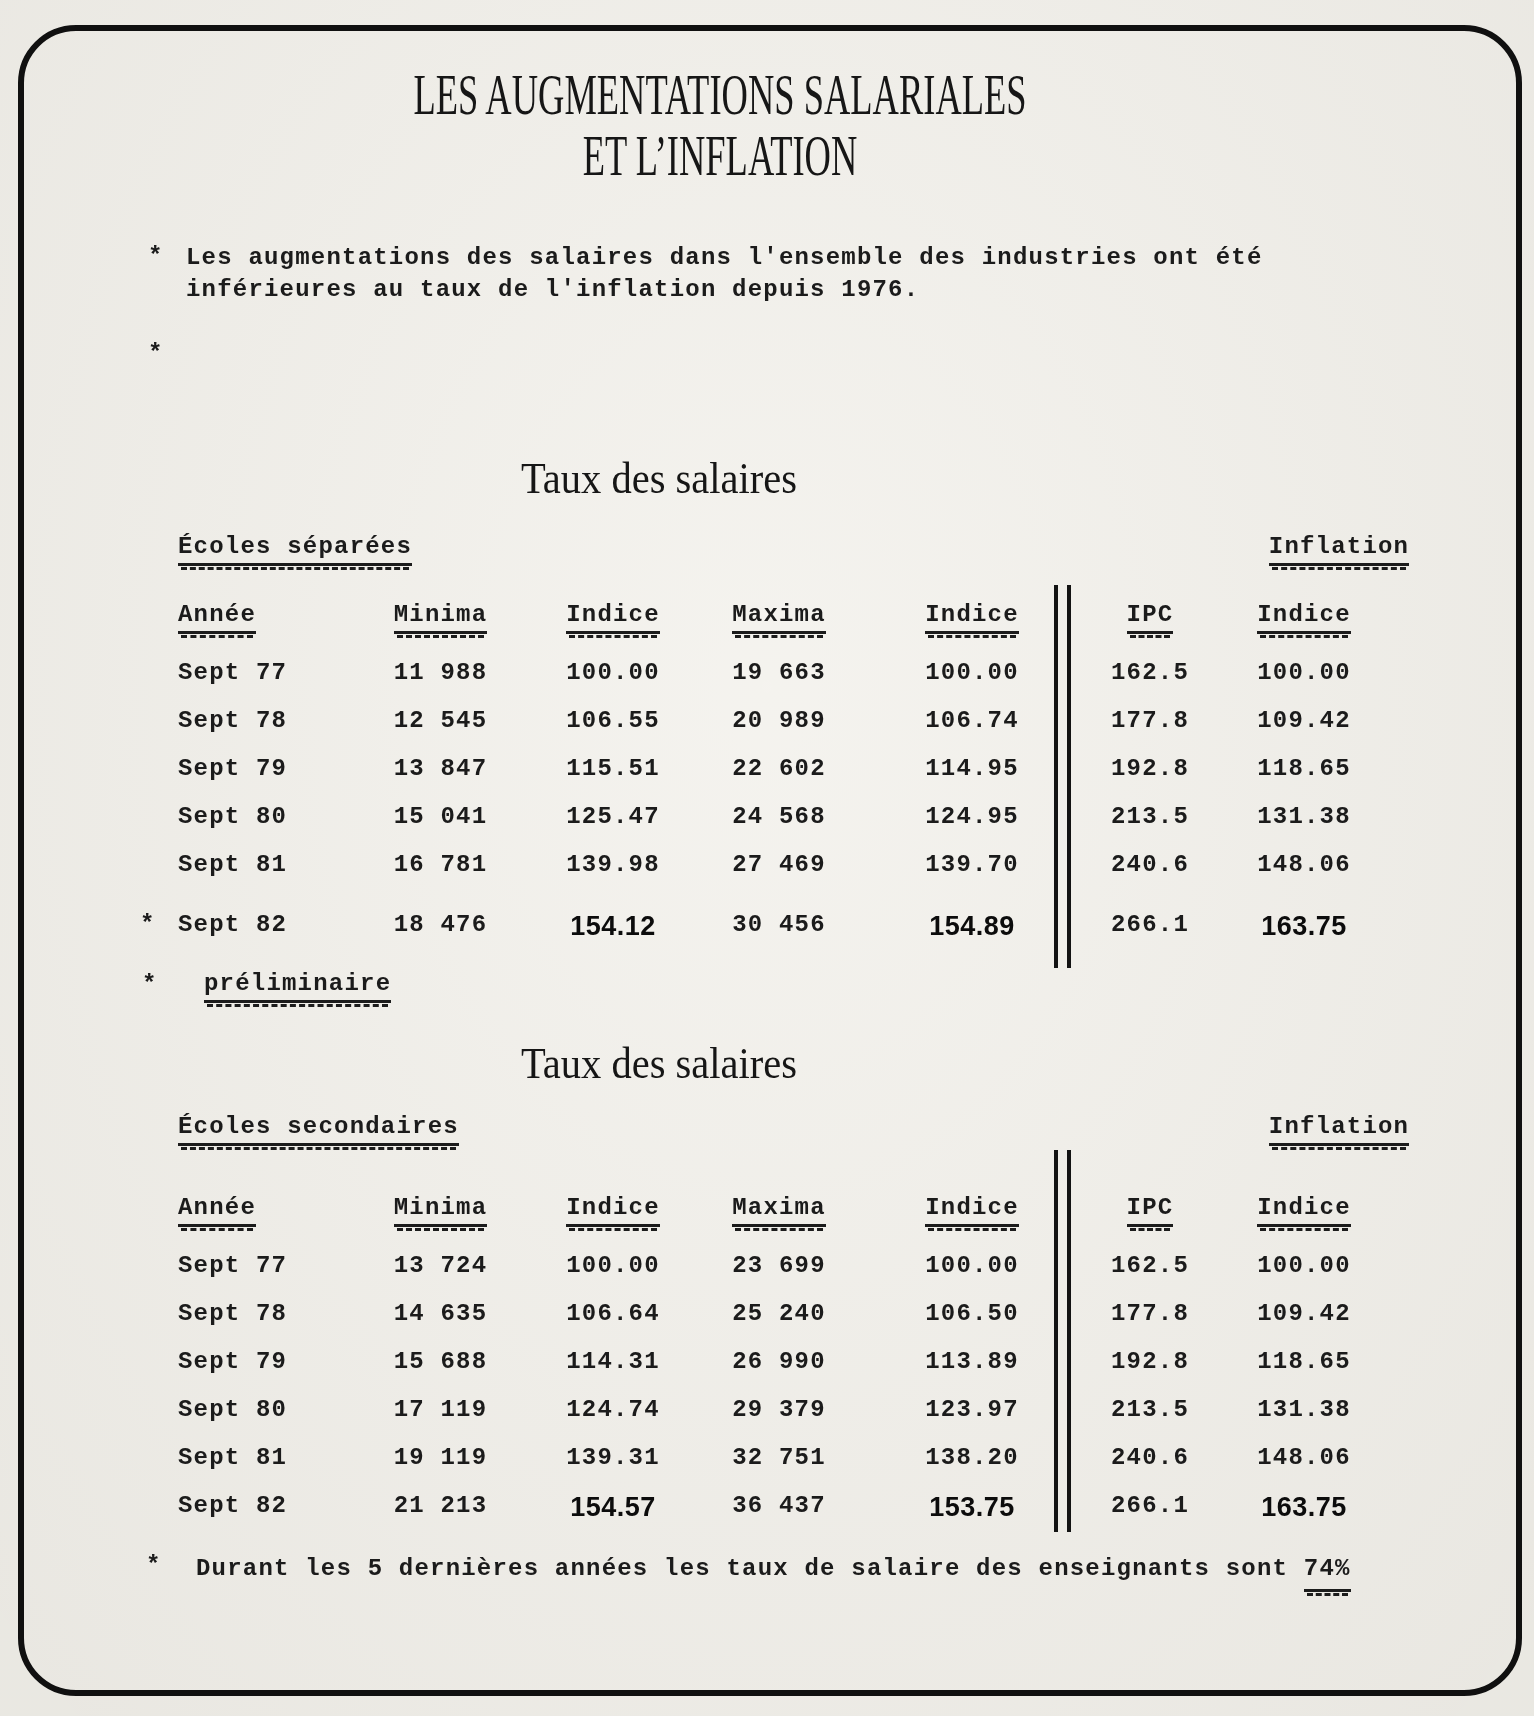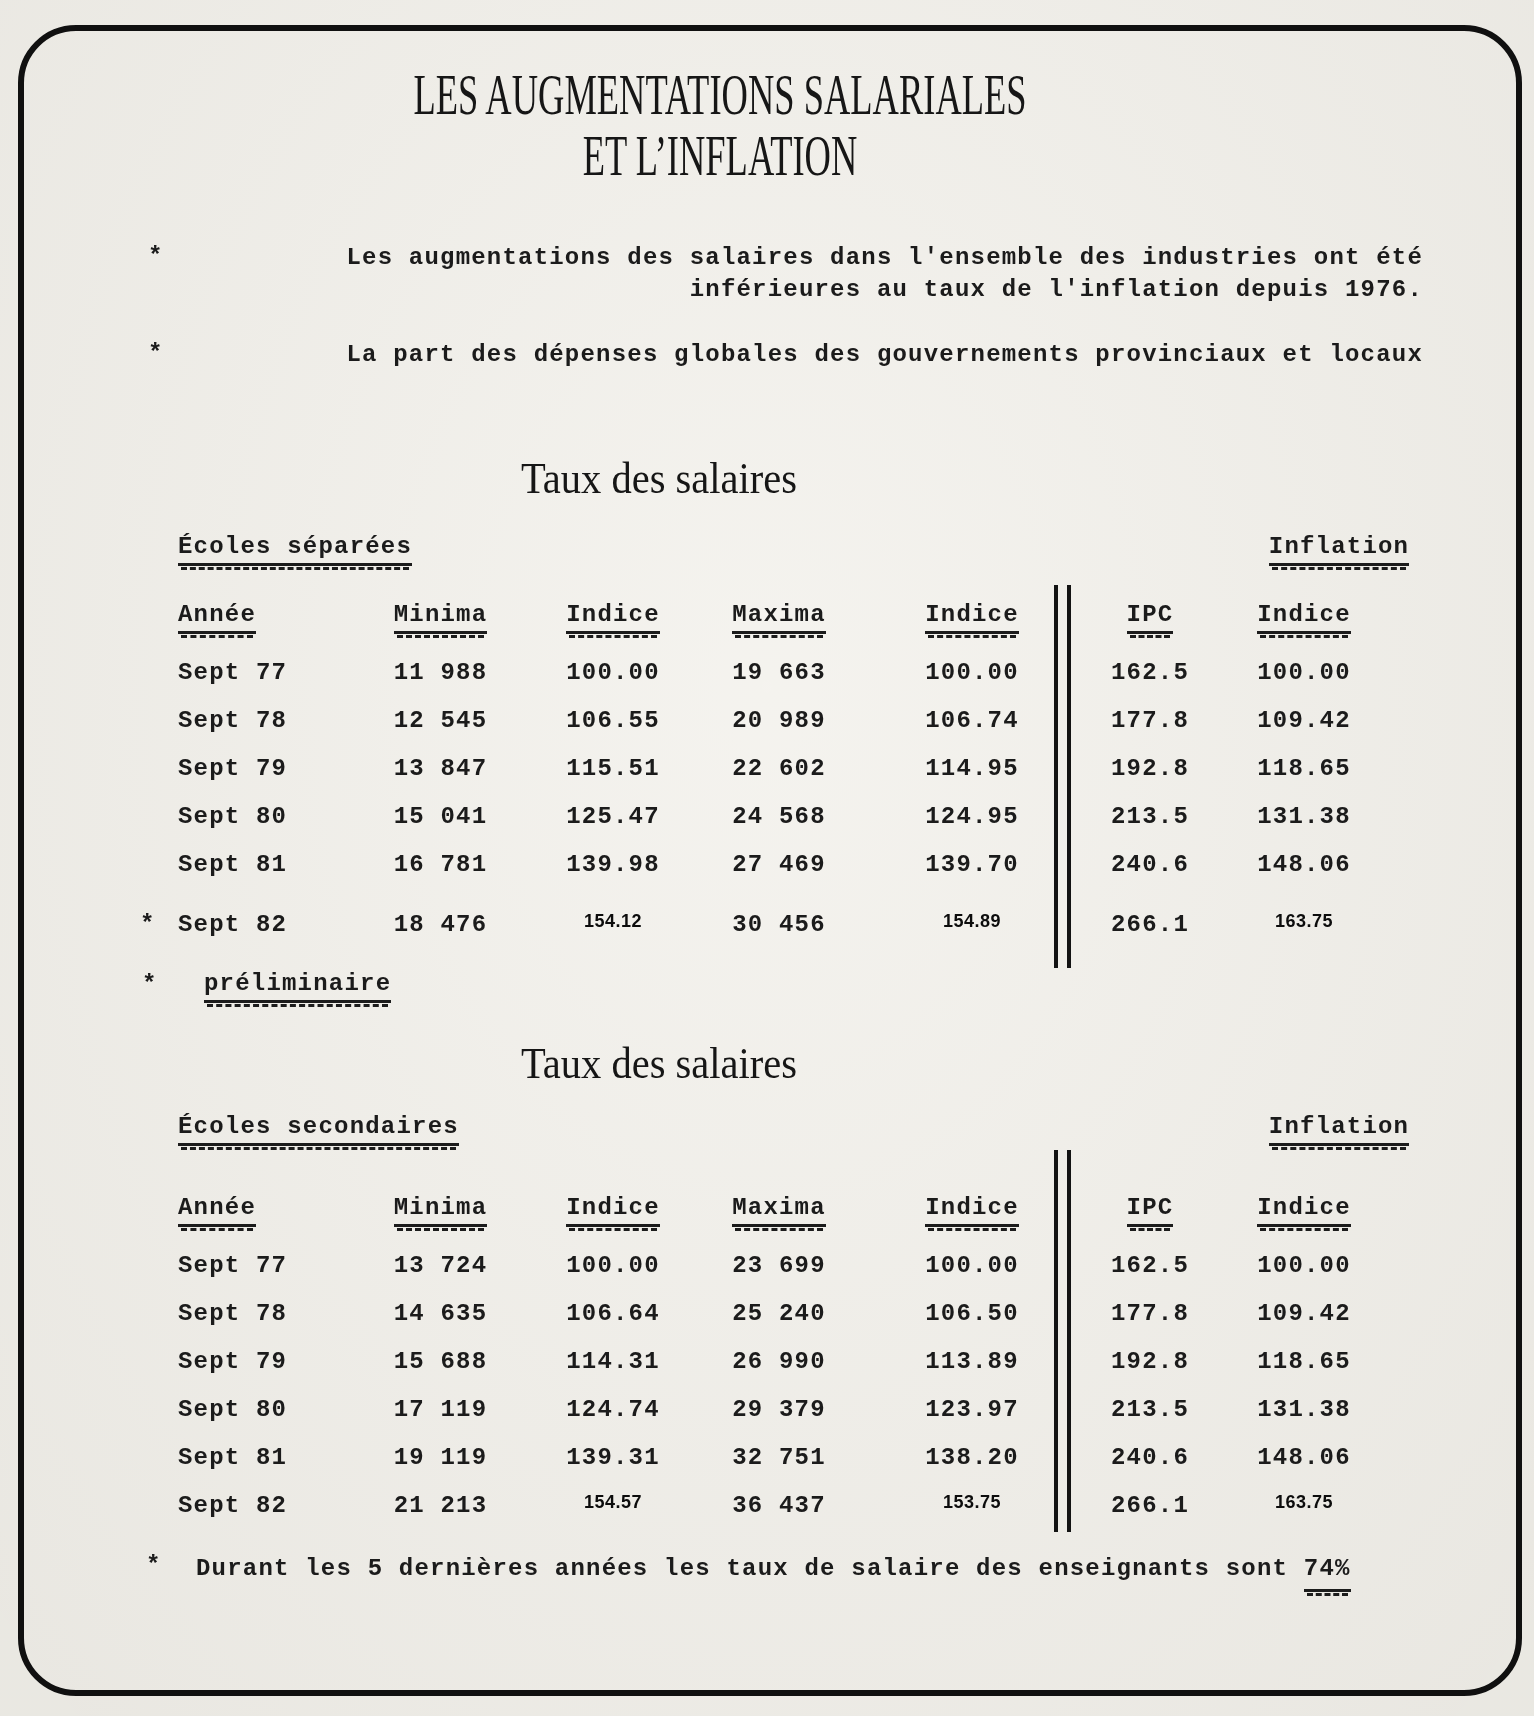--- a/index.html
+++ b/index.html
@@ -34,35 +34,35 @@
     white-space:nowrap;
   }
   
   .u2 { display:inline-block; position:relative;
         border-bottom:3px solid #1c1c1c; padding-bottom:3px;text-align:center; }
   .u2::after { content:""; position:absolute; left:3px; right:3px; bottom:-7px;
                border-bottom:3px dashed #1c1c1c; }
   
   .bullet { position:absolute; left:148px; }
   .bmark  { position:absolute; left:0; top:1px; }
-  .btext  { margin-left:65px; width:1210px; line-height:32px; white-space:pre-line;text-align:right; }
+  .btext  { margin-left:38px; width:1210px; line-height:32px; white-space:pre-line; }
   
   .thead, .rows { position:absolute; left:0; width:1534px; }
   .trow { position:relative; height:48px; }
   .cell { position:absolute; top:0; text-align:center; white-space:nowrap; }
   .c-marker { left:140px; width:32px; text-align:left; }
   .c-year   { left:178px; width:155px; text-align:left; }
   .c-minima { left:358px; width:165px; }
   .c-im     { left:523px; width:180px; }
   .c-maxima { left:687px; width:184px; }
   .c-ix     { left:887px; width:170px; }
   .c-ipc    { left:1075px; width:150px; }
   .c-ii     { left:1225px; width:158px; }
   .hl { font-family:"Liberation Sans", sans-serif; font-weight:700;
-        font-size:18px; letter-spacing:0.5px; color:#0c0c0c; }
+        font-size:27px; letter-spacing:0.5px; color:#0c0c0c; }
   .glabel   { position:absolute; left:178px; }
   .inflabel { position:absolute; left:1259px; width:160px; text-align:center; }
   .vsep { position:absolute; left:1054px; width:17px;
           border-left:4px solid #131313; border-right:4px solid #131313; }
   .gap-last .trow:last-child { margin-top:12px; }
   .note { position:absolute; left:142px; }
   .note .ntext { margin-left:62px; }
   .footnote { position:absolute; left:146px; }
   .footnote .ftext { margin-left:50px; width:1200px; line-height:35px; }
 </style>
@@ -75,21 +75,21 @@
   <div class="doc-title-line serif" style="top:66px;">LES AUGMENTATIONS SALARIALES</div>
   <div class="doc-title-line serif" style="top:127px;">ET L’INFLATION</div>
 
   <div class="bullet mono" style="top:242px;">
     <span class="bmark">*</span>
     <div class="btext"><span>Les augmentations des salaires dans l'ensemble des industries ont été</span><br><span>inférieures au taux de l'inflation depuis 1976.</span></div>
   </div>
 
   <div class="bullet mono" style="top:339px;">
     <span class="bmark">*</span>
-    <div class="btext"><span>La part des dépenses globales des gouvernements provinciaux et locaux</span><br></div>
+    <div class="btext"><br></div>
   </div>
 
   <div class="sec-title serif" style="top:455px;">Taux des salaires</div>
 
   <div class="glabel mono" style="top:533px;">
     <span class="u2">Écoles séparées</span>
   </div>
   <div class="inflabel mono" style="top:533px;">
     <span class="u2">Inflation</span>
   </div>

